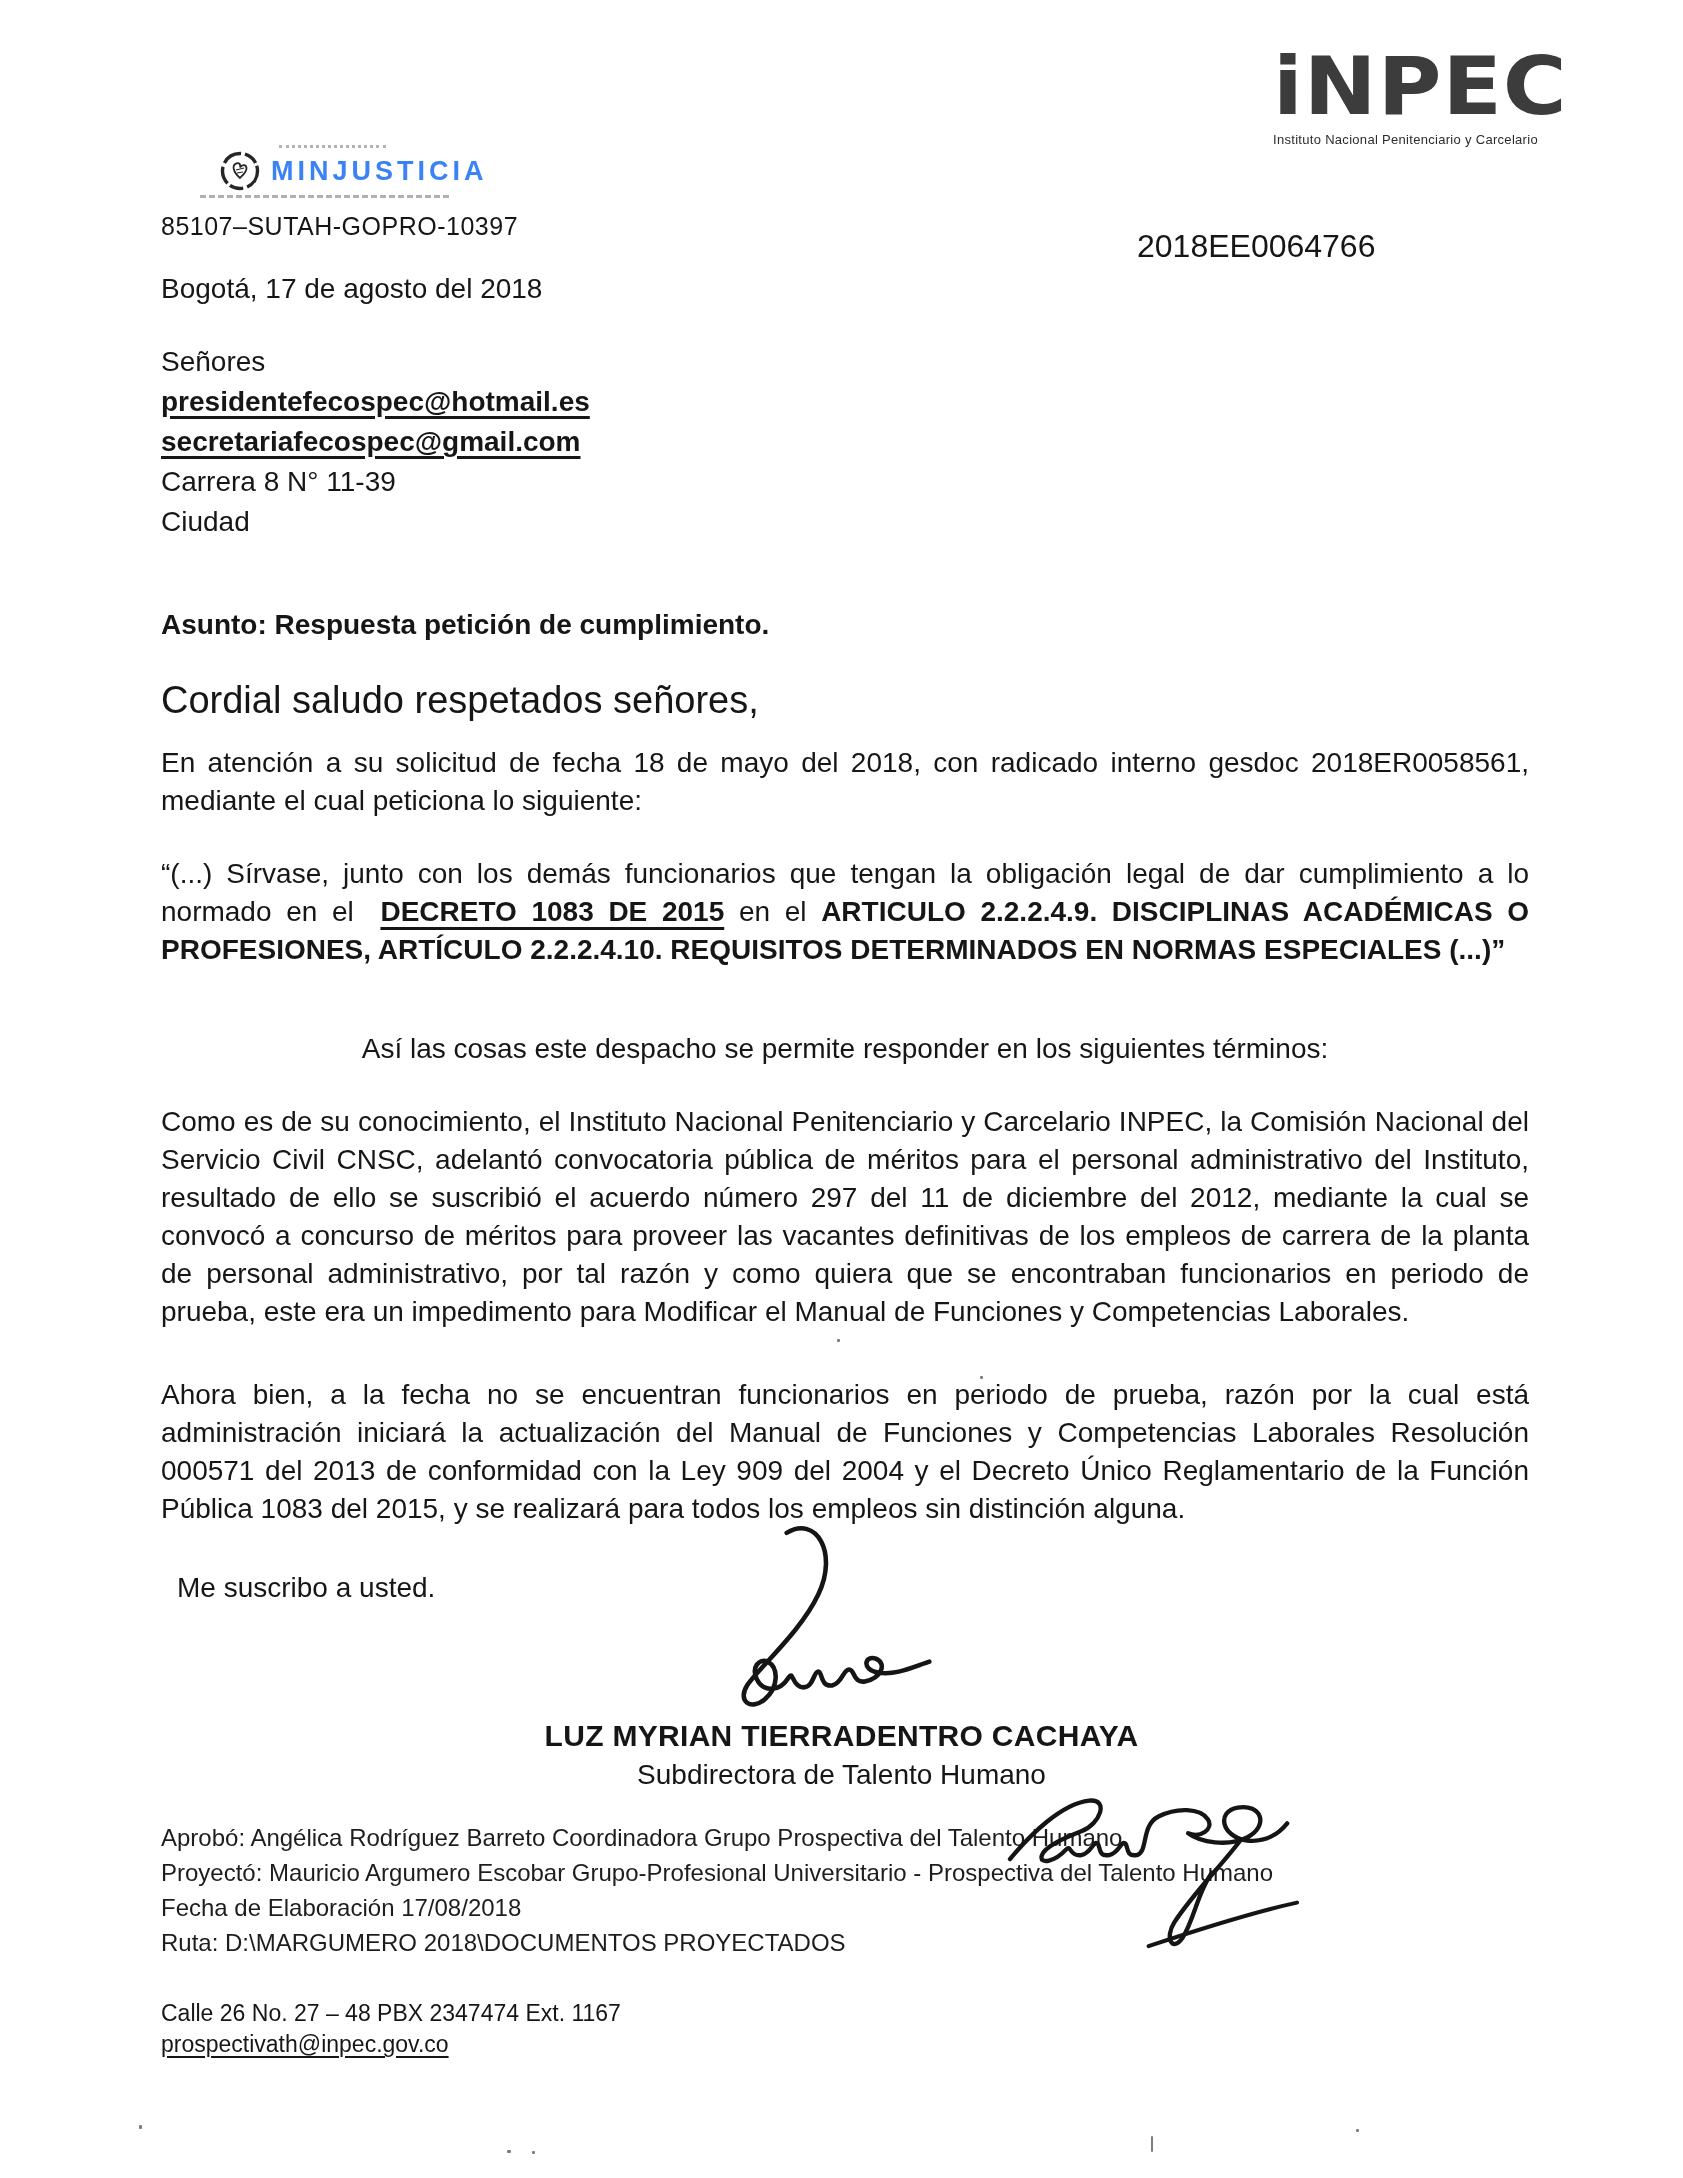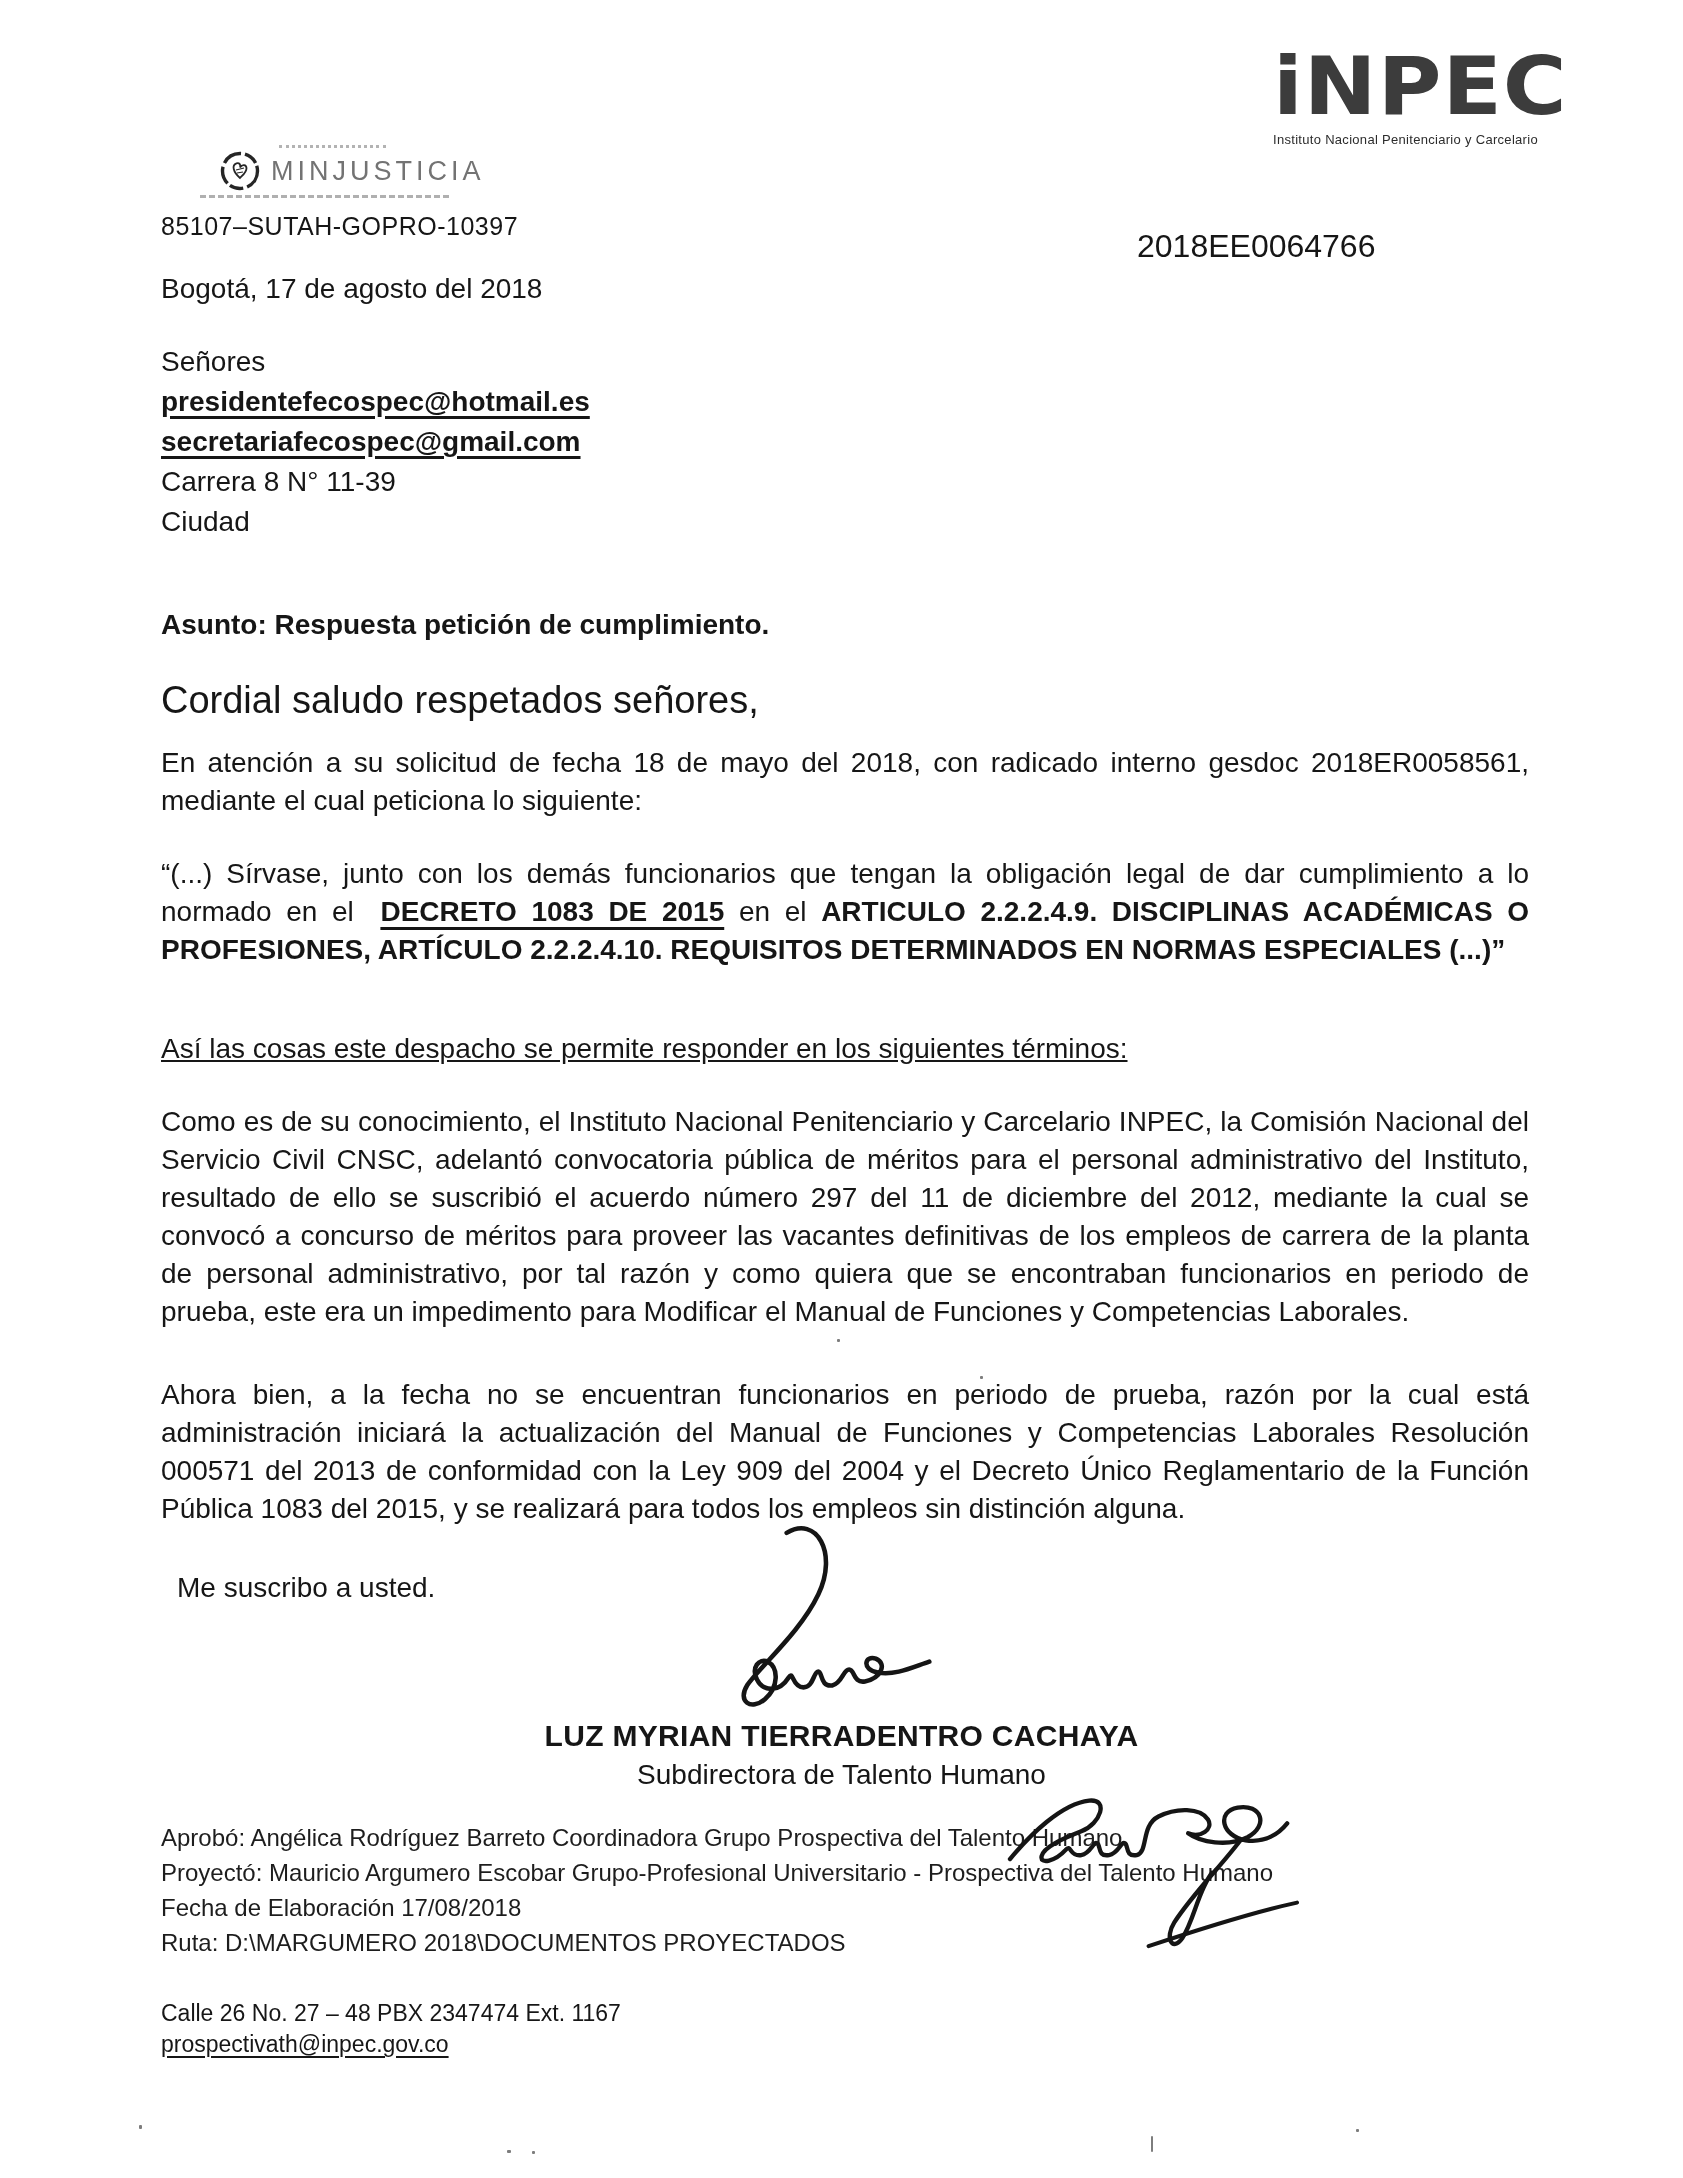--- a/index.html
+++ b/index.html
@@ -6,21 +6,21 @@
   #doc {
     position:relative; width:1683px; height:2178px; margin:0 auto;
     background:#ffffff; overflow:hidden;
     font-family:"Liberation Sans", sans-serif; color:#161616;
   }
 
   
   .mj-dots-top   { position:absolute; left:279px; top:145px; width:107px; border-top:3px dotted #9a9a9a; opacity:.75; }
   .mj-dots-bot   { position:absolute; left:200px; top:195px; width:249px; border-top:3px dashed #8f8f8f; opacity:.7; }
   .mj-row { position:absolute; left:219px; top:150px; display:flex; align-items:center; gap:10px; }
-  .mj-label { font-size:27px; letter-spacing:4px; color:#737373; font-weight:400; }
+  .mj-label { font-size:27px; letter-spacing:4px; color:#3b82f6; font-weight:700; }
 
   
   .inpec { position:absolute; left:1273px; top:51px; width:287px; }
   .inpec-word {
     font-size:87px; font-weight:bold; line-height:79px; letter-spacing:1px;
     color:#3c3c3c; font-family:"DejaVu Sans", sans-serif;
     transform:scaleY(.92); transform-origin:top left;
   }
   .inpec-sub { font-size:13px; color:#2c2c2c; margin-top:2px; letter-spacing:0.3px; white-space:nowrap; }
 
@@ -32,21 +32,21 @@
   .recipient { position:absolute; left:161px; top:342px; font-size:28px; line-height:40px; }
   .recipient .org { font-weight:bold; }
   .email-link { font-weight:bold; text-decoration:underline; text-decoration-thickness:2.5px; text-underline-offset:5px; }
 
   .subject  { position:absolute; left:161px; top:609px; font-size:28px; font-weight:bold; }
   .greeting { position:absolute; left:161px; top:679px; font-size:38px; }
 
   .para { position:absolute; left:161px; width:1368px; font-size:28px; line-height:38px; text-align:justify; margin:0; }
   .p-intro  { top:744px; }
   .p-quote  { top:855px; }
-  .p-terms  { top:1030px; text-align:left;text-decoration:underline; }
+  .p-terms  { top:1030px; text-align:center; }
   .p-back   { top:1103px; }
   .p-update { top:1376px; }
   .closing  { position:absolute; left:161px; top:1572px; font-size:28px;margin-left:16px; }
 
   .q-decree { font-weight:bold; text-decoration:underline; text-decoration-thickness:3px; text-underline-offset:6px;margin-left:12px; }
   .q-bold   { font-weight:bold; }
 
   .sig1 { position:absolute; left:642px; top:1521px; width:327px; height:208px; }
   .sig2 { position:absolute; left:1002px; top:1764px; width:307px; height:198px; z-index:3; }
 

